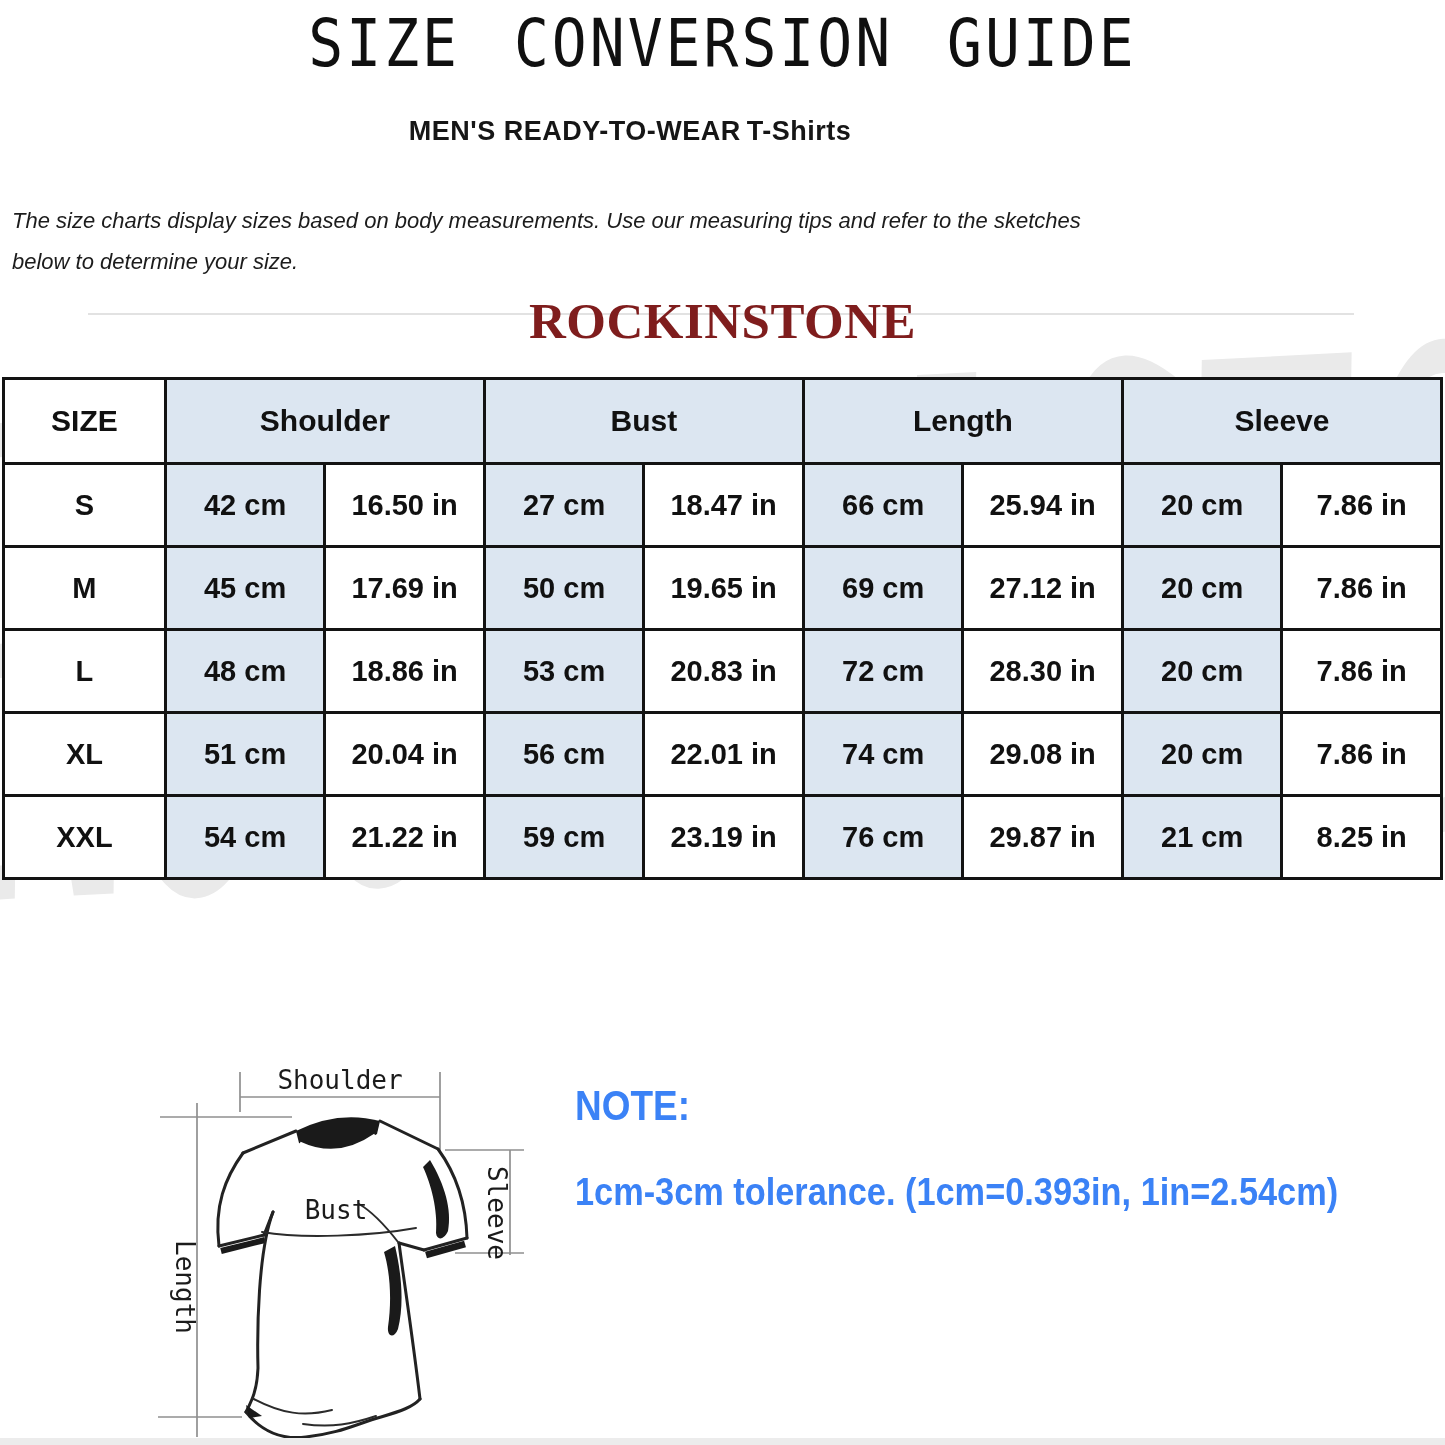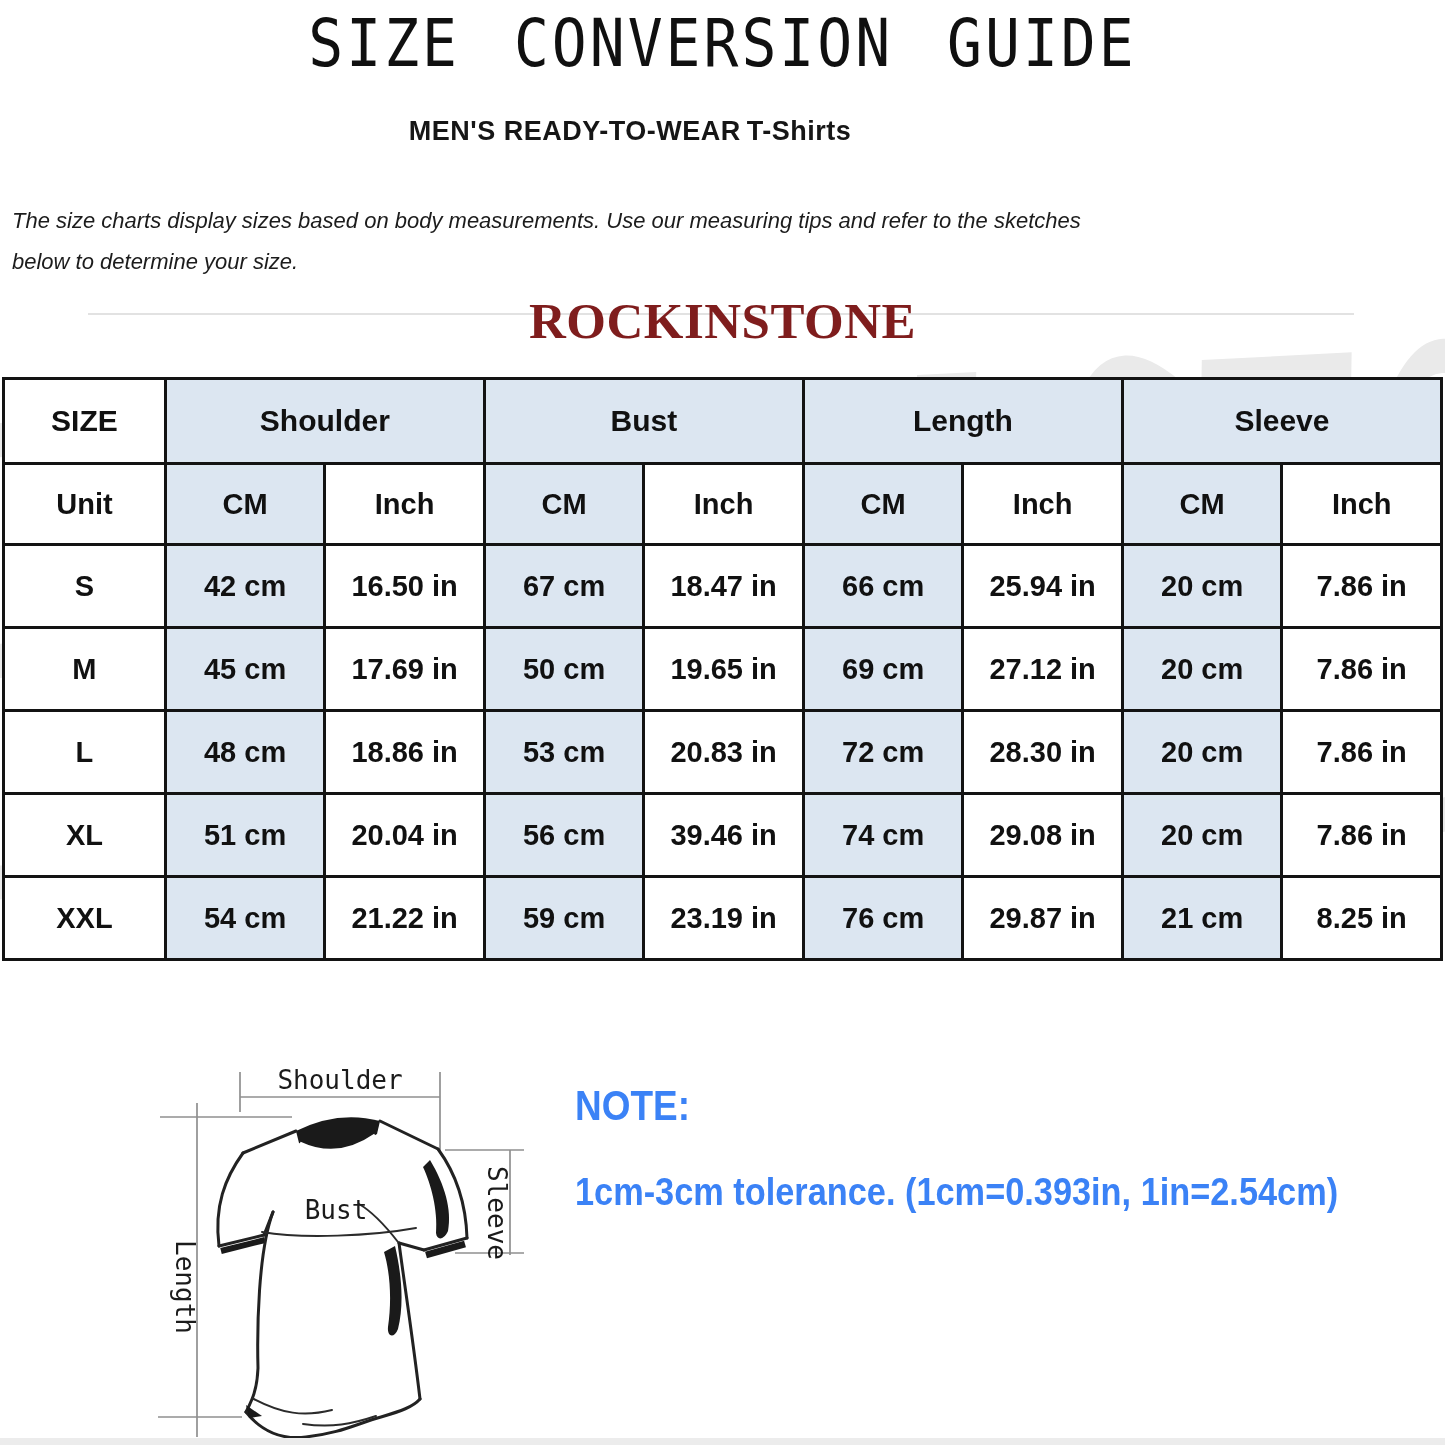--- a/index.html
+++ b/index.html
@@ -193,38 +193,27 @@
         <col style="width:11.09%">
     </colgroup>
     <thead>
       <tr class="group-row">
         <th>SIZE</th>
         <th colspan="2" class="hl">Shoulder</th>
         <th colspan="2" class="hl">Bust</th>
         <th colspan="2" class="hl">Length</th>
         <th colspan="2" class="hl">Sleeve</th>
       </tr>
-      <tr class="unit-row">
-        <th>Unit</th>
-        <th class="hl">CM</th>
-        <th>Inch</th>
-        <th class="hl">CM</th>
-        <th>Inch</th>
-        <th class="hl">CM</th>
-        <th>Inch</th>
-        <th class="hl">CM</th>
-        <th>Inch</th>
-      </tr>
     </thead>
     <tbody id="table-body">
         <tr>
           <td>S</td>
           <td class="hl">42 cm</td>
           <td>16.50 in</td>
-          <td class="hl">67 cm</td>
+          <td class="hl">27 cm</td>
           <td>18.47 in</td>
           <td class="hl">66 cm</td>
           <td>25.94 in</td>
           <td class="hl">20 cm</td>
           <td>7.86 in</td>
         </tr>
         <tr>
           <td>M</td>
           <td class="hl">45 cm</td>
           <td>17.69 in</td>
@@ -244,21 +233,21 @@
           <td class="hl">72 cm</td>
           <td>28.30 in</td>
           <td class="hl">20 cm</td>
           <td>7.86 in</td>
         </tr>
         <tr>
           <td>XL</td>
           <td class="hl">51 cm</td>
           <td>20.04 in</td>
           <td class="hl">56 cm</td>
-          <td>39.46 in</td>
+          <td>22.01 in</td>
           <td class="hl">74 cm</td>
           <td>29.08 in</td>
           <td class="hl">20 cm</td>
           <td>7.86 in</td>
         </tr>
         <tr>
           <td>XXL</td>
           <td class="hl">54 cm</td>
           <td>21.22 in</td>
           <td class="hl">59 cm</td>

